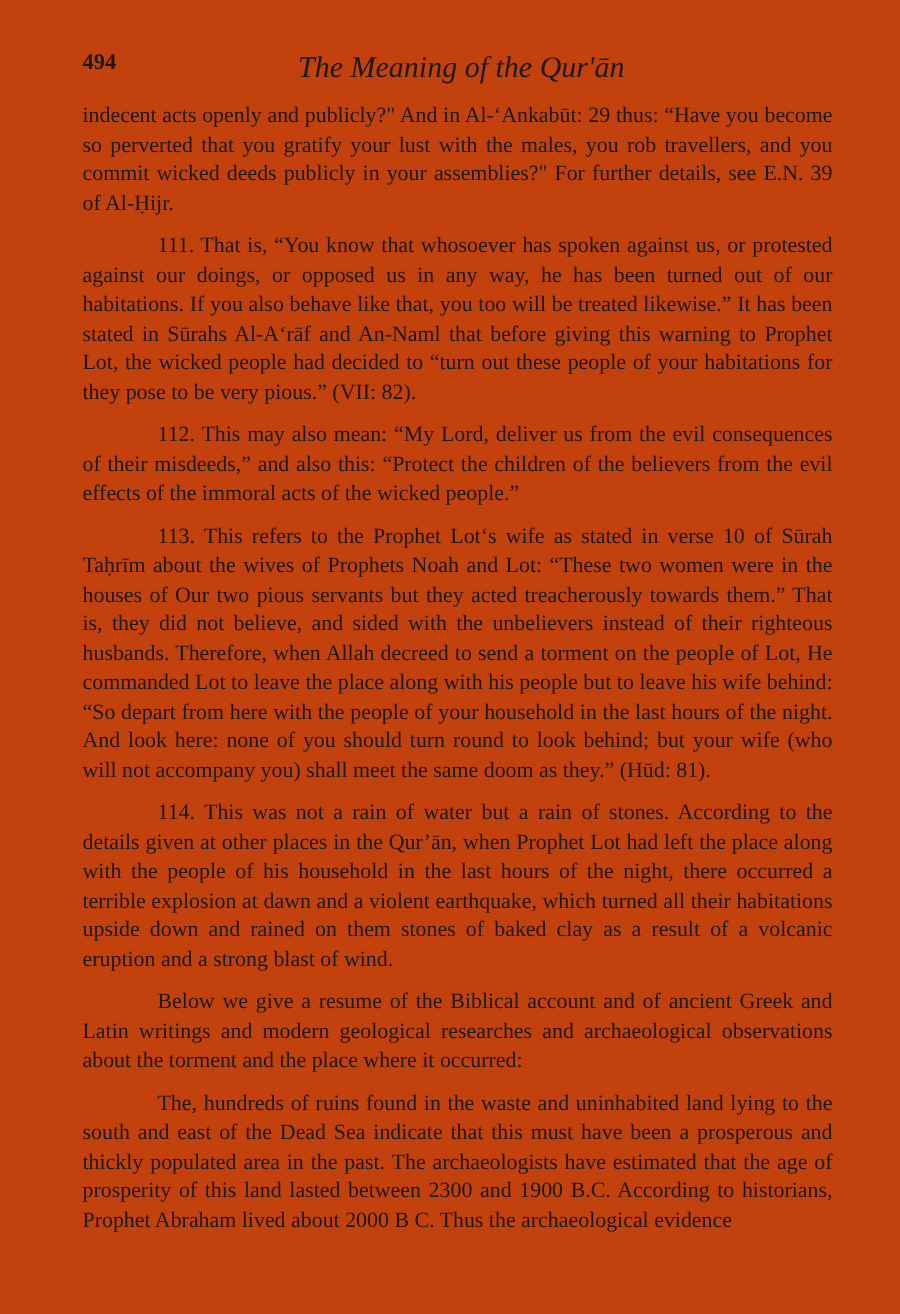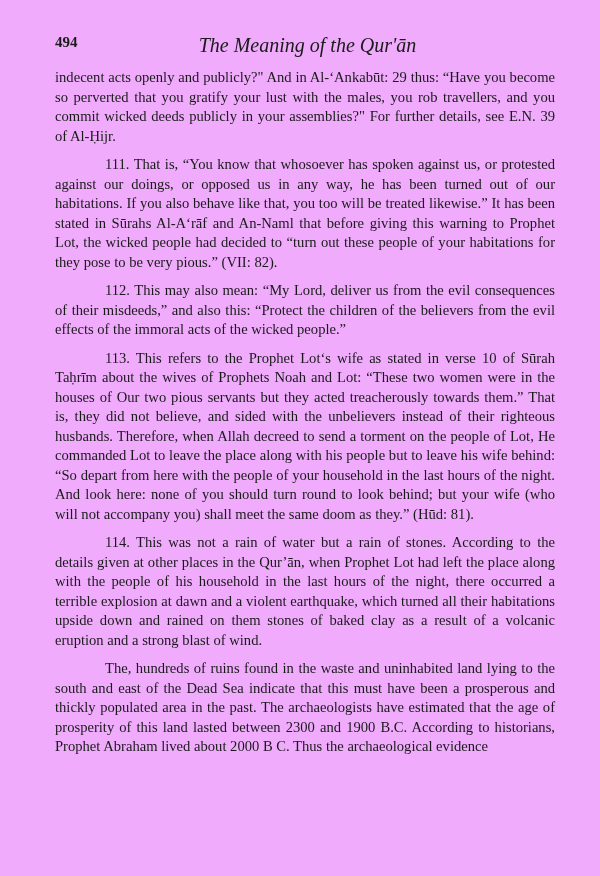--- a/index.html
+++ b/index.html
@@ -14,21 +14,21 @@
       overflow: hidden;
       font-family: "Liberation Serif", "DejaVu Serif", serif;
       color: #1a1a1a;
     }
     .page {
       position: absolute;
       left: 0;
       top: 0;
       width: 600px;
       height: 876px;
-      background: #f0abfc;
+      background: #c2410c;
     }
     .header {
       position: absolute;
       top: 34px;
       left: 55px;
       width: 505px;
       height: 22px;
     }
     .page-number {
       position: absolute;
@@ -73,15 +73,16 @@
     <span class="page-number">494</span>
     <div class="running-title">The Meaning of the Qur'ān</div>
   </div>
 
   <div class="body-text">
     <p class="para first">indecent acts openly and publicly?" And in Al-‘Ankabūt: 29 thus: “Have you become so perverted that you gratify your lust with the males, you rob travellers, and you commit wicked deeds publicly in your assemblies?" For further details, see E.N. 39 of Al-Ḥijr.</p>
     <p class="para indent">111. That is, “You know that whosoever has spoken against us, or protested against our doings, or opposed us in any way, he has been turned out of our habitations. If you also behave like that, you too will be treated likewise.” It has been stated in Sūrahs Al-A‘rāf and An-Naml that before giving this warning to Prophet Lot, the wicked people had decided to “turn out these people of your habitations for they pose to be very pious.” (VII: 82).</p>
     <p class="para indent">112. This may also mean: “My Lord, deliver us from the evil consequences of their misdeeds,” and also this: “Protect the children of the believers from the evil effects of the immoral acts of the wicked people.”</p>
     <p class="para indent">113. This refers to the Prophet Lot‘s wife as stated in verse 10 of Sūrah Taḥrīm about the wives of Prophets Noah and Lot: “These two women were in the houses of Our two pious servants but they acted treacherously towards them.” That is, they did not believe, and sided with the unbelievers instead of their righteous husbands. Therefore, when Allah decreed to send a torment on the people of Lot, He commanded Lot to leave the place along with his people but to leave his wife behind: “So depart from here with the people of your household in the last hours of the night. And look here: none of you should turn round to look behind; but your wife (who will not accompany you) shall meet the same doom as they.” (Hūd: 81).</p>
     <p class="para indent">114. This was not a rain of water but a rain of stones. According to the details given at other places in the Qur’ān, when Prophet Lot had left the place along with the people of his household in the last hours of the night, there occurred a terrible explosion at dawn and a violent earthquake, which turned all their habitations upside down and rained on them stones of baked clay as a result of a volcanic eruption and a strong blast of wind.</p>
+    <p class="para indent">Below we give a resume of the Biblical account and of ancient Greek and Latin writings and modern geological researches and archaeological observations about the torment and the place where it occurred:</p>
     <p class="para indent">The, hundreds of ruins found in the waste and uninhabited land lying to the south and east of the Dead Sea indicate that this must have been a prosperous and thickly populated area in the past. The archaeologists have estimated that the age of prosperity of this land lasted between 2300 and 1900 B.C. According to historians, Prophet Abraham lived about 2000 B C. Thus the archaeological evidence</p>
   </div>
 </div>
 
 </body></html>

